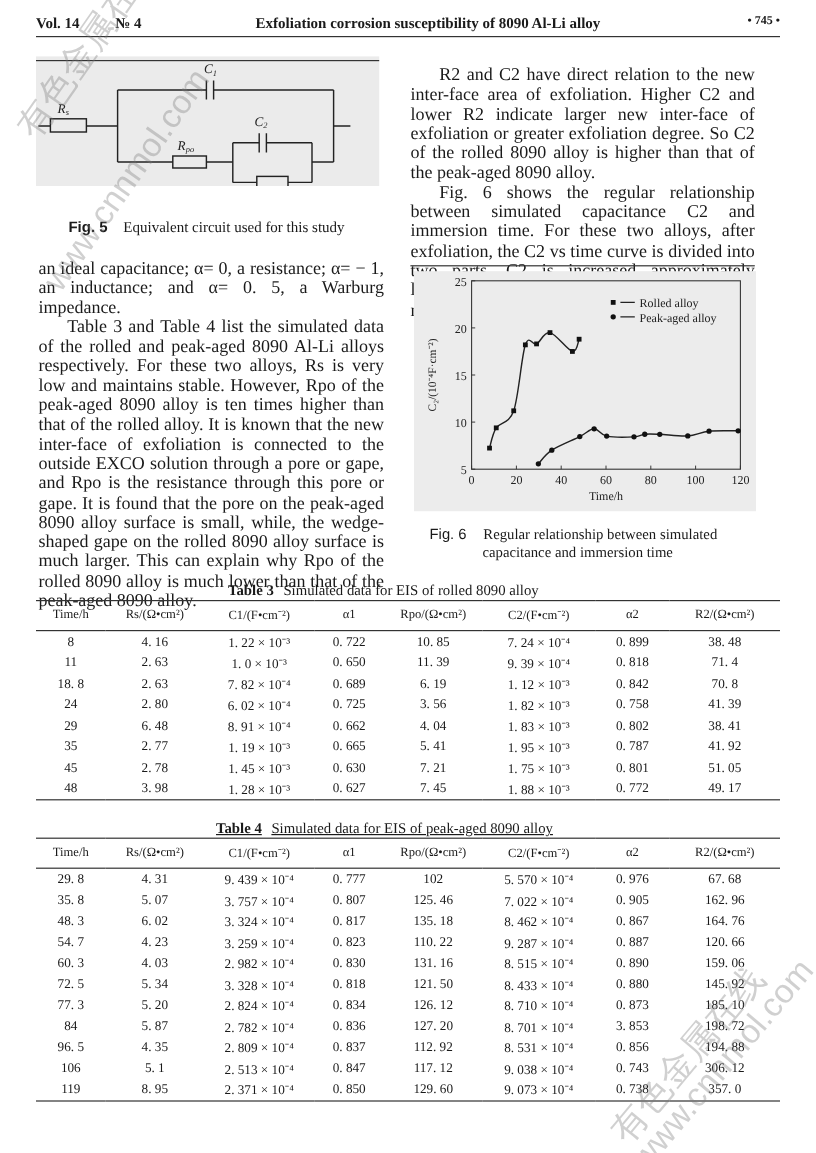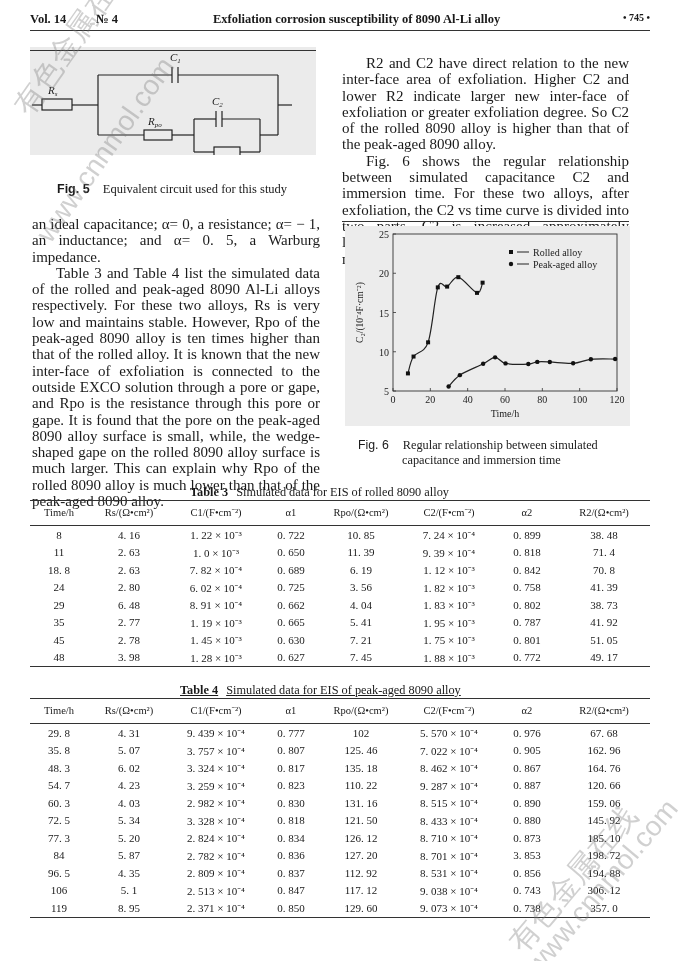--- a/index.html
+++ b/index.html
@@ -249,21 +249,21 @@
         <td>41. 39</td>
       </tr>
       <tr>
         <td>29</td>
         <td>6. 48</td>
         <td>8. 91 × 10⁻⁴</td>
         <td>0. 662</td>
         <td>4. 04</td>
         <td>1. 83 × 10⁻³</td>
         <td>0. 802</td>
-        <td>38. 73</td>
+        <td>38. 41</td>
       </tr>
       <tr>
         <td>35</td>
         <td>2. 77</td>
         <td>1. 19 × 10⁻³</td>
         <td>0. 665</td>
         <td>5. 41</td>
         <td>1. 95 × 10⁻³</td>
         <td>0. 787</td>
         <td>41. 92</td>

